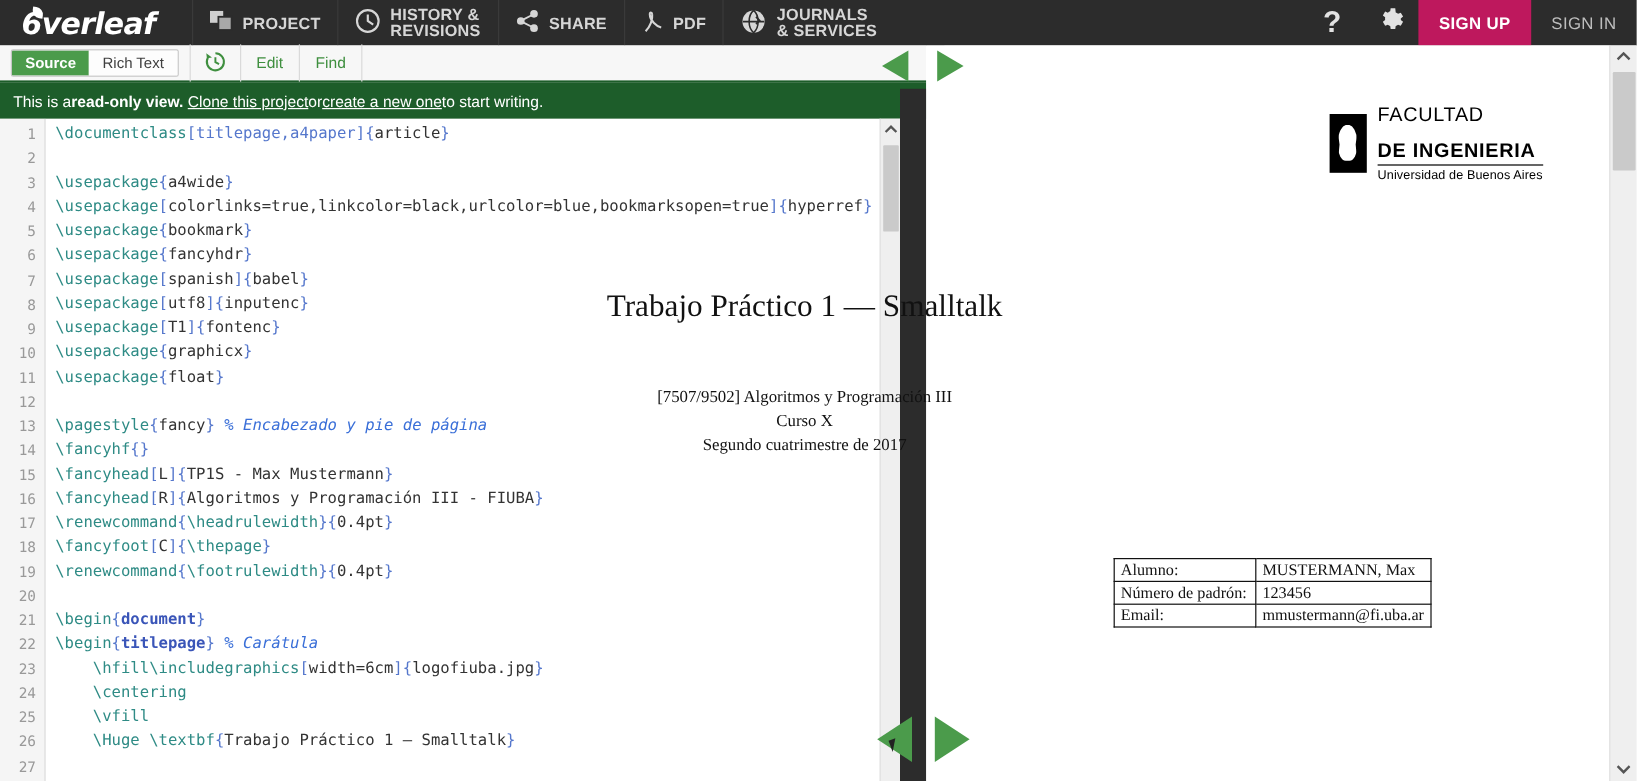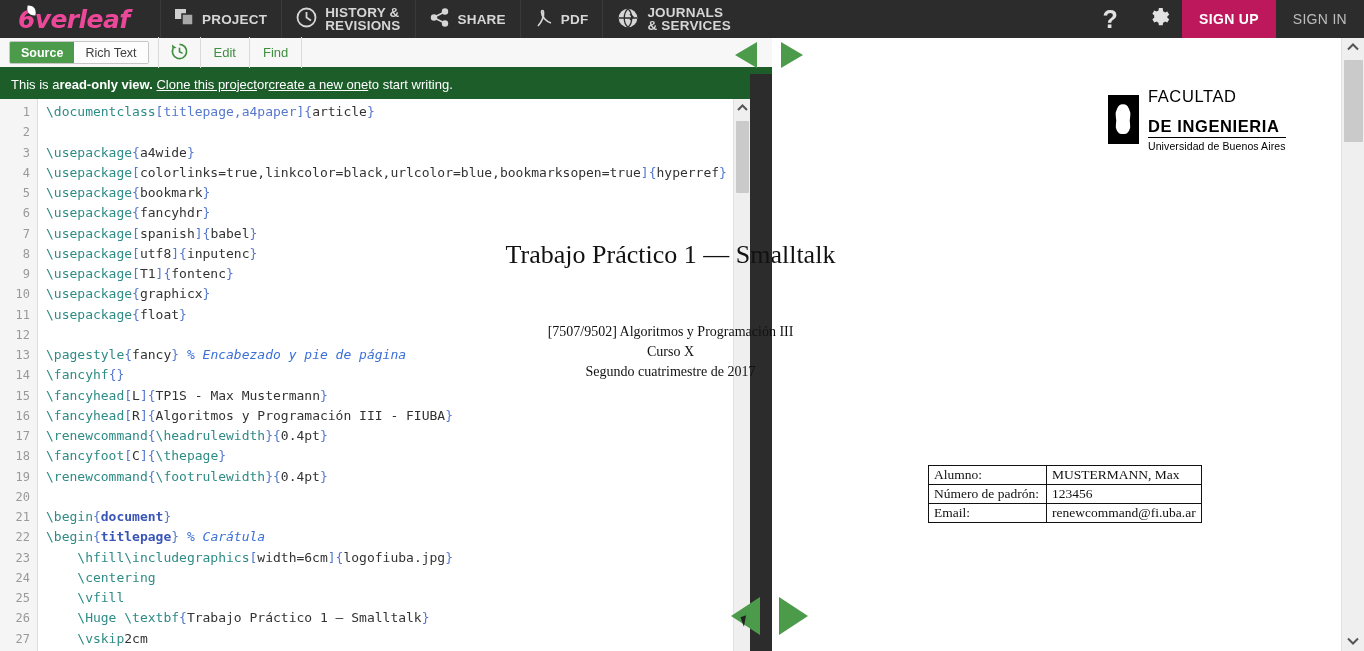--- a/index.html
+++ b/index.html
@@ -13,21 +13,21 @@
   #topnav {
     height: 38px; background: #2c2c2c;
     display: flex; align-items: stretch;
     position: relative;
   }
   .logo-wrap {
     width: 160px; display: flex; align-items: center;
     padding-left: 18px;
   }
   .logo-text {
-    color: #ec4899; font-size: 25px; font-weight: bold;
+    color: #ffffff; font-size: 25px; font-weight: bold;
     font-style: italic; letter-spacing: -0.6px;
     font-family: "DejaVu Sans", sans-serif;
     position: relative;
   }
   .logo-leaf {
     position: absolute; left: 9px; top: 1px;
     width: 9px; height: 9px; background: #fff;
     border-radius: 0 70% 0 70%;
     transform: rotate(8deg);
   }
@@ -397,21 +397,20 @@
           <div class="cl"><span class="tok-cmd">\renewcommand</span><span class="tok-br">{</span><span class="tok-cmd">\headrulewidth</span><span class="tok-br">}{</span><span class="tok-txt">0.4pt</span><span class="tok-br">}</span></div>
           <div class="cl"><span class="tok-cmd">\fancyfoot</span><span class="tok-br">[</span><span class="tok-txt">C</span><span class="tok-br">]{</span><span class="tok-cmd">\thepage</span><span class="tok-br">}</span></div>
           <div class="cl"><span class="tok-cmd">\renewcommand</span><span class="tok-br">{</span><span class="tok-cmd">\footrulewidth</span><span class="tok-br">}{</span><span class="tok-txt">0.4pt</span><span class="tok-br">}</span></div>
           <div class="cl">&nbsp;</div>
           <div class="cl"><span class="tok-cmd">\begin</span><span class="tok-br">{</span><span class="tok-env">document</span><span class="tok-br">}</span></div>
           <div class="cl"><span class="tok-cmd">\begin</span><span class="tok-br">{</span><span class="tok-env">titlepage</span><span class="tok-br">}</span><span class="tok-txt"> </span><span class="tok-com">% Carátula</span></div>
           <div class="cl"><span class="tok-txt">    </span><span class="tok-cmd">\hfill\includegraphics</span><span class="tok-br">[</span><span class="tok-txt">width=6cm</span><span class="tok-br">]{</span><span class="tok-txt">logofiuba.jpg</span><span class="tok-br">}</span></div>
           <div class="cl"><span class="tok-txt">    </span><span class="tok-cmd">\centering</span></div>
           <div class="cl"><span class="tok-txt">    </span><span class="tok-cmd">\vfill</span></div>
           <div class="cl"><span class="tok-txt">    </span><span class="tok-cmd">\Huge \textbf</span><span class="tok-br">{</span><span class="tok-txt">Trabajo Práctico 1 — Smalltalk</span><span class="tok-br">}</span></div>
-          <div class="cl"><span class="tok-txt">    </span><span class="tok-cmd">\vskip</span><span class="tok-txt">2cm</span></div>
         </div>
     </div>
 
     <div id="lscroll">
       <div class="sb-arrow">
         <svg width="11" height="8" viewBox="0 0 11 8">
             <path d="M1 6 L5.5 1.5 L10 6" stroke="#555" stroke-width="2" fill="none"></path>
           </svg>
       </div>
       <div class="sb-thumb" style="top:22px;height:72px"></div>
@@ -462,21 +461,21 @@
       <tr>
         <td class="k">Alumno:</td>
         <td class="v">MUSTERMANN, Max</td>
       </tr>
       <tr>
         <td class="k">Número de padrón:</td>
         <td class="v">123456</td>
       </tr>
       <tr>
         <td class="k">Email:</td>
-        <td class="v">renewcommand@fi.uba.ar</td>
+        <td class="v">mmustermann@fi.uba.ar</td>
       </tr>
     </tbody>
 </table>
 
 <div class="arrow-l" id="arrow-top-l"></div>
 <div class="arrow-r" id="arrow-top-r"></div>
 <div class="arrow-l" id="arrow-bot-l"></div>
 <div class="arrow-r" id="arrow-bot-r"></div>
 <div id="cursor-arrow"></div>
 

